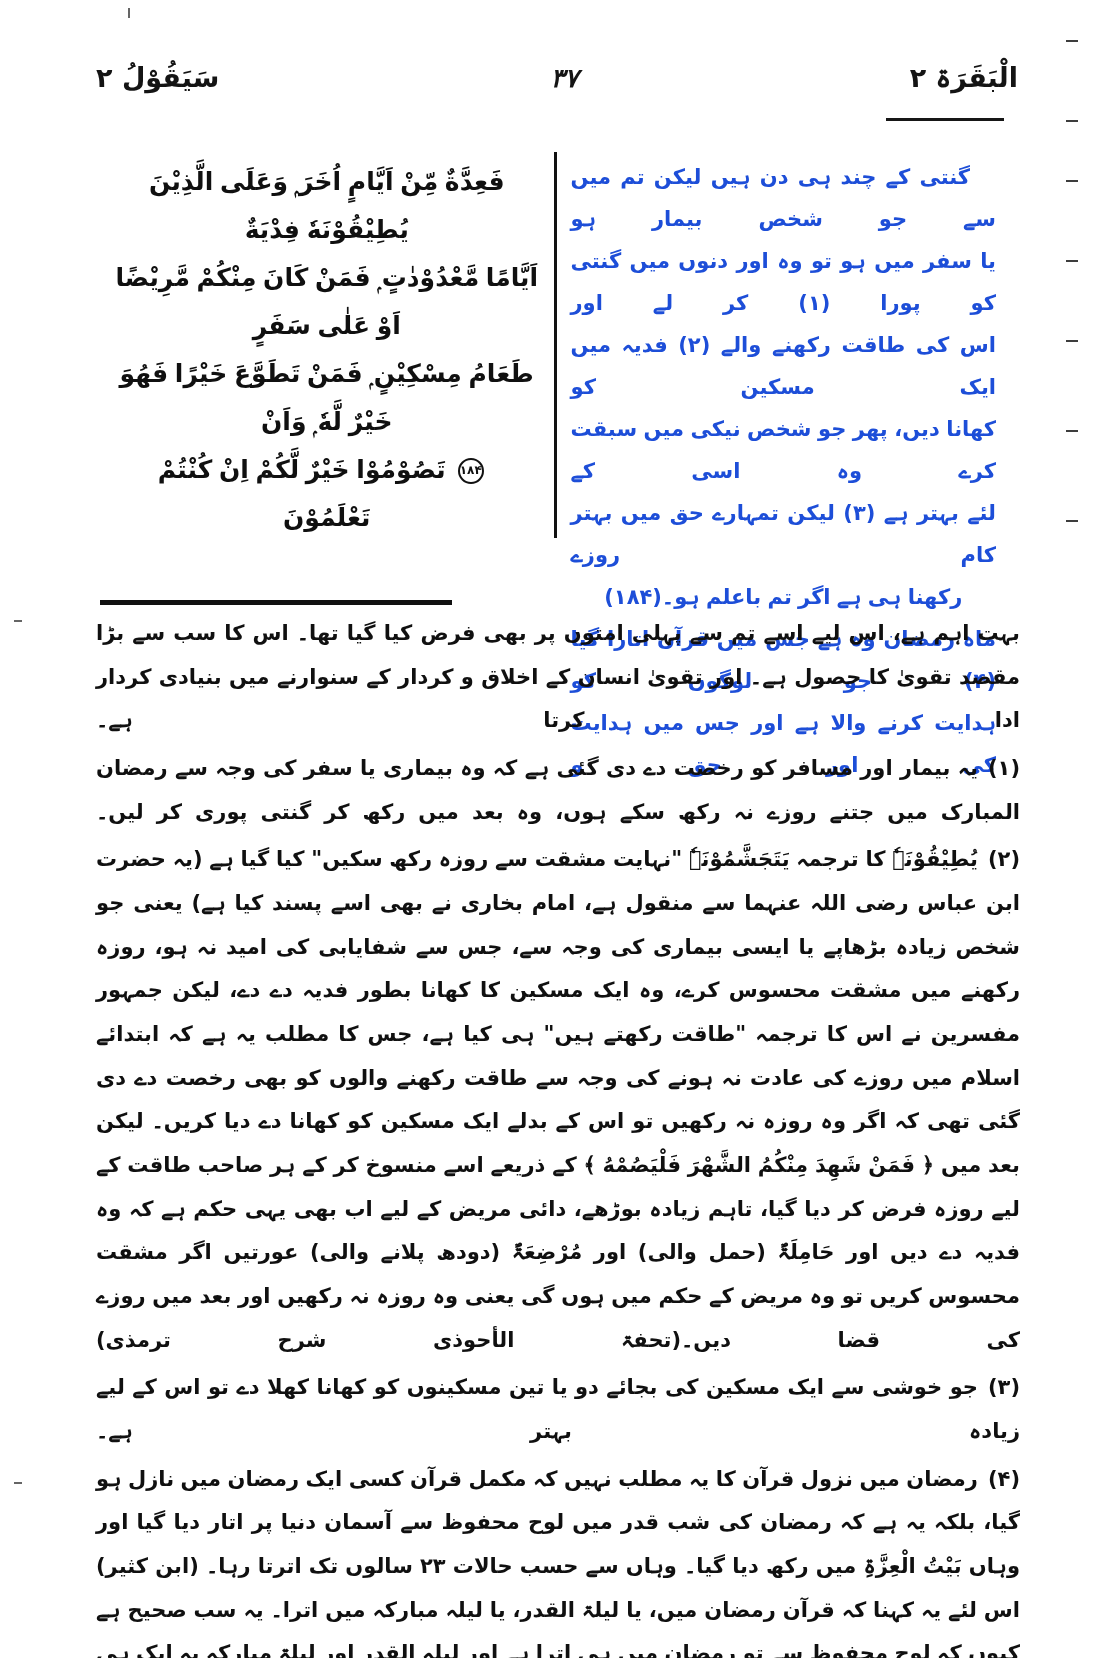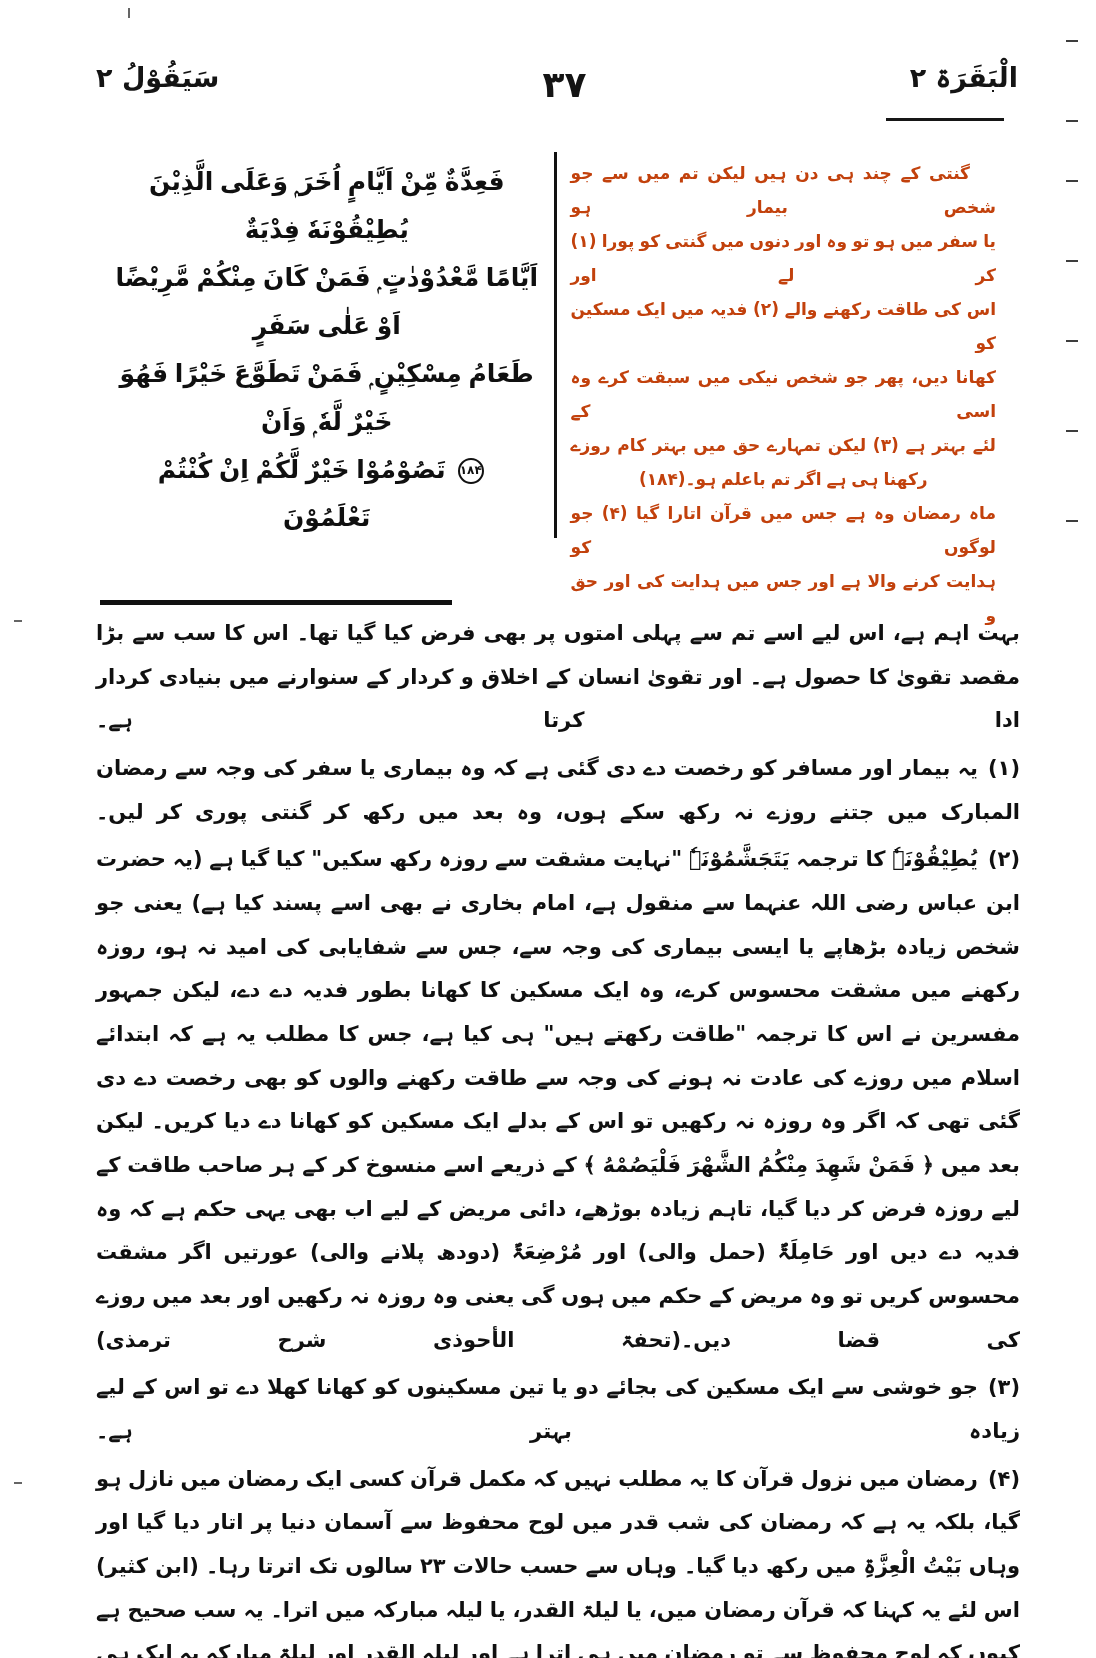--- a/index.html
+++ b/index.html
@@ -41,23 +41,24 @@
   .header-item {
     font-family: "DejaVu Sans", sans-serif;
     font-size: 27px;
     font-weight: 700;
     color: #141414;
     line-height: 1.15;
     white-space: nowrap;
   }
   .header-para { letter-spacing: -1px; text-align: right; }
   .header-page {
-    font-size: 36px;
+    font-size: 26px;
     font-weight: 700;
     transform: translateY(2px);
+    font-style: italic;
   }
   .header-surah { letter-spacing: -1px; }
   .header-rule {
     position: absolute;
     top: 118px;
     right: 92px;
     width: 118px;
     height: 3px;
     background: #161616;
   }
@@ -113,23 +114,23 @@
     height: 22px;
     line-height: 20px;
     text-align: center;
     vertical-align: 4px;
     margin: 0 12px;
     font-weight: 700;
   }
 
   .ur-line {
     font-family: "DejaVu Sans", sans-serif;
-    font-size: 17px;
+    font-size: 21px;
     font-weight: 600;
-    color: #c2410c;
+    color: #1d4ed8;
     line-height: 2.0;
     letter-spacing: -1px;
     word-spacing: -1px;
     text-align: justify;
     text-align-last: justify;
     direction: rtl;
   }
   .ur-line.first { text-indent: 26px; }
   .ur-line.last { text-align-last: center; }
 

